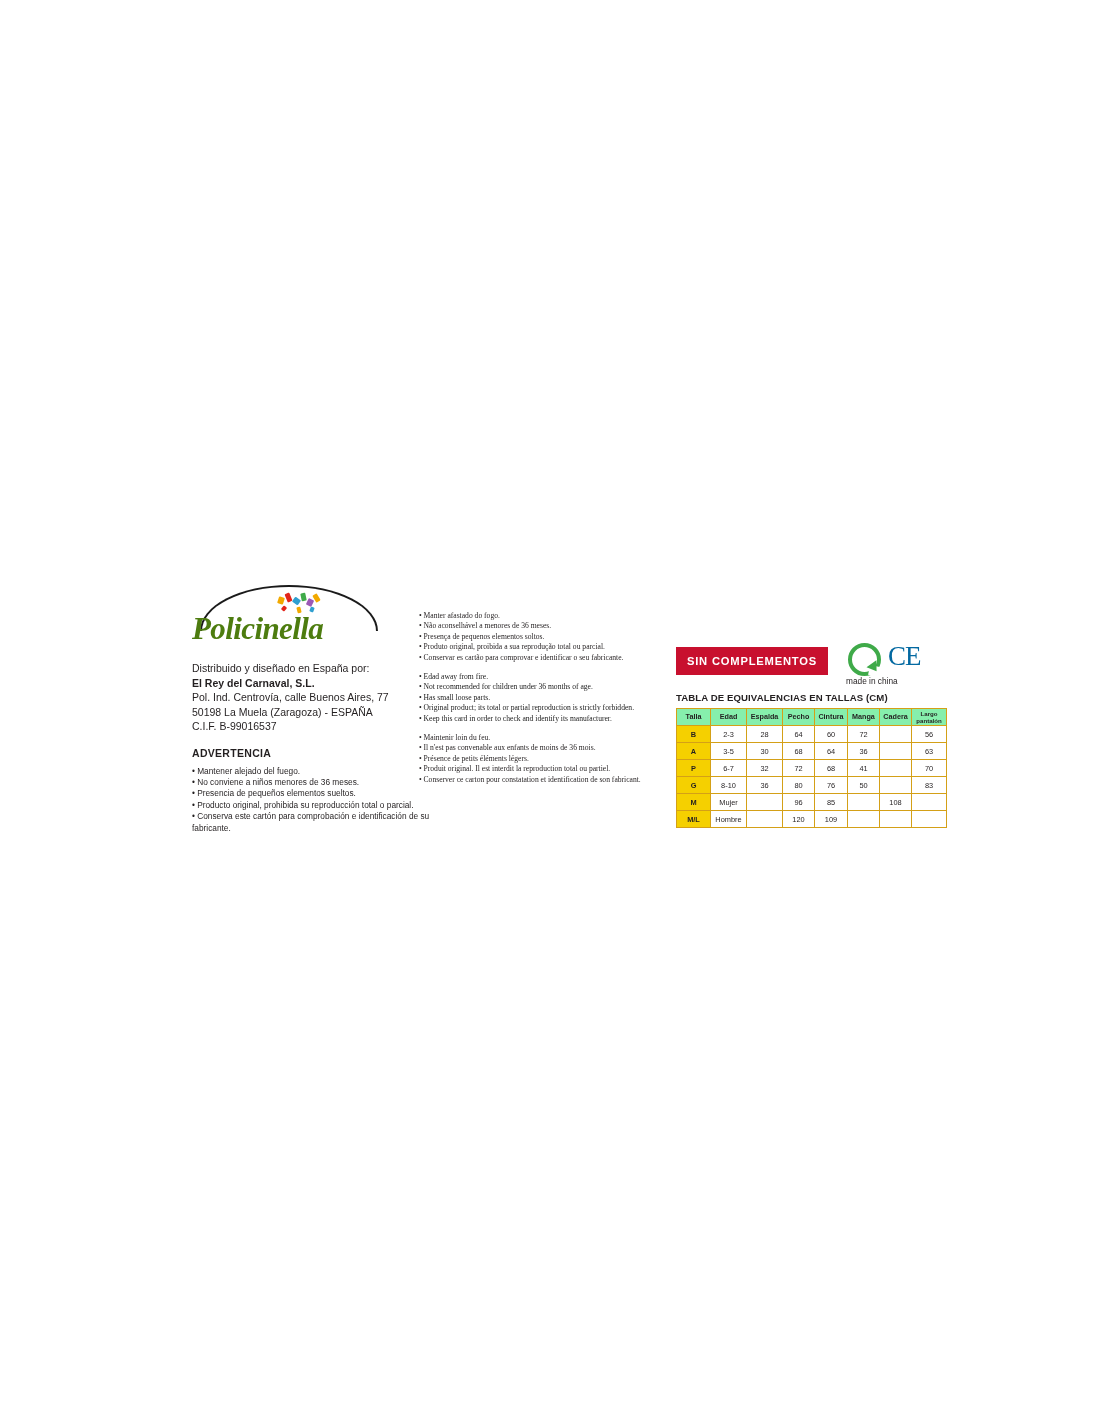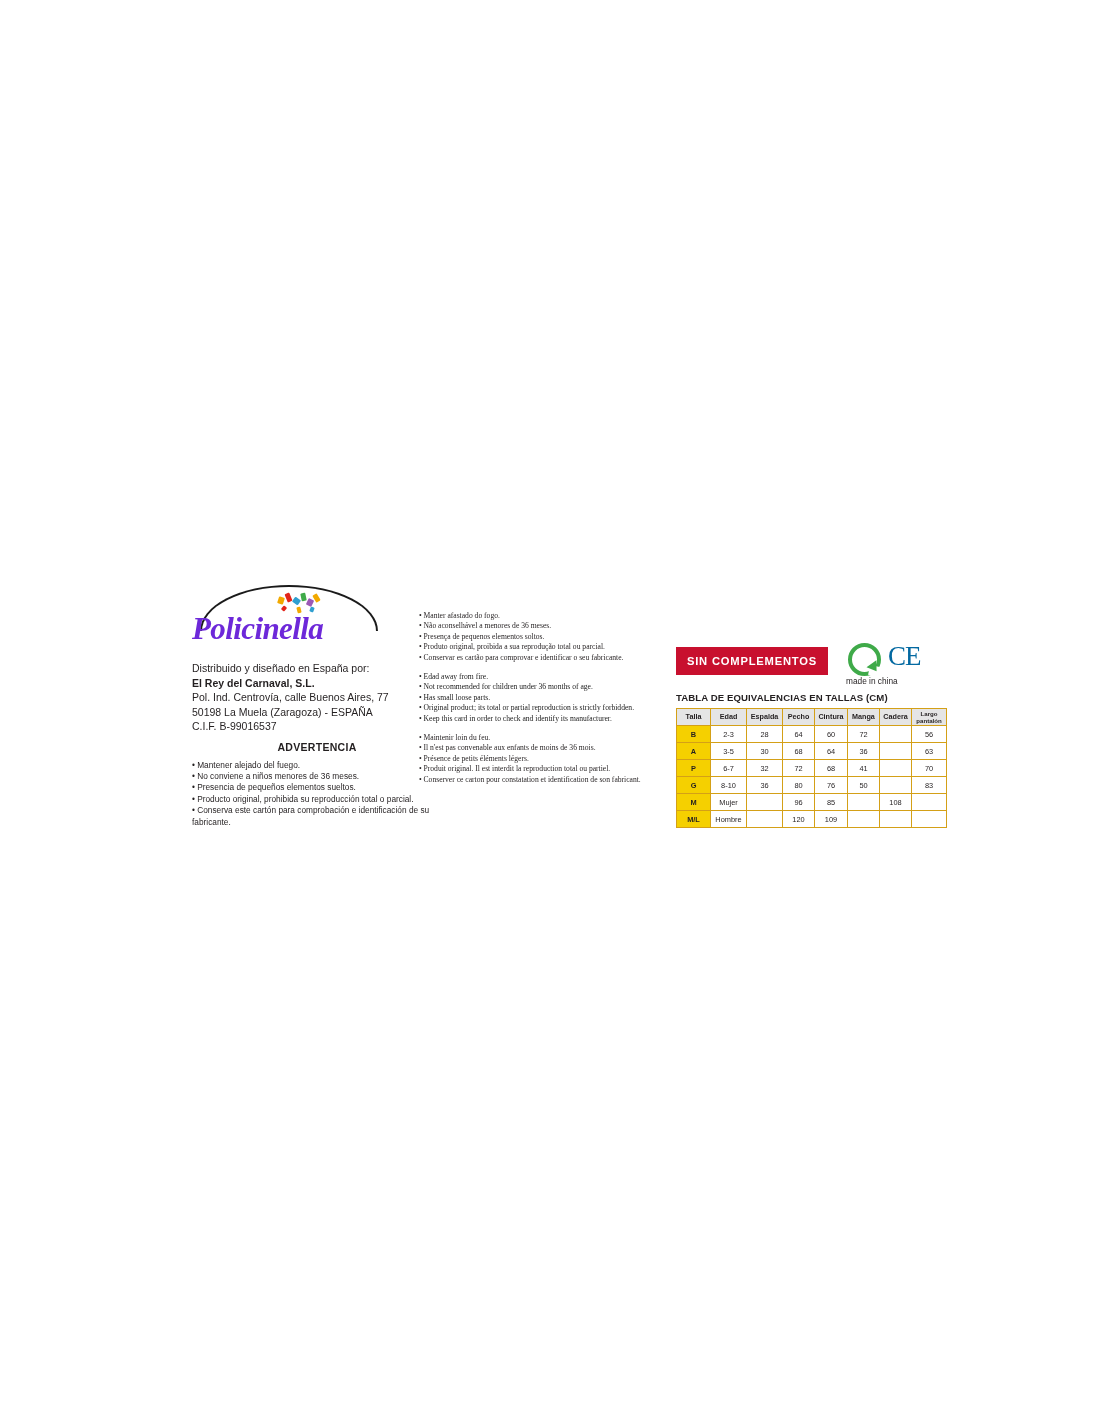--- a/index.html
+++ b/index.html
@@ -48,21 +48,21 @@
   }
   .logo-word {
     position: absolute;
     left: 0px;
     top: 26px;
     font-family: "Liberation Serif", serif;
     font-style: italic;
     font-weight: 700;
     font-size: 31px;
     letter-spacing: -0.6px;
-    color: #6d28d9;
+    color: #4d7c0f;
     white-space: nowrap;
   }
   .logo-conf {
     position: absolute;
     left: 84px;
     top: 8px;
     width: 46px;
     height: 26px;
   }
   .logo-conf span {
@@ -74,25 +74,24 @@
   .dist-text {
     margin-top: 4px;
     font-size: 10.5px;
     line-height: 14.5px;
     color: #231f20;
   }
   .dist-text .bold {
     font-weight: 700;
   }
   .adv-title {
-    margin-top: 7px;
+    margin-top: 13px;
     font-size: 10.5px;
     font-weight: 700;
     letter-spacing: 0.3px;
-    text-align: center;
   }
   .bullets {
     margin-top: 7px;
     font-size: 8.3px;
     line-height: 11.4px;
     color: #231f20;
   }
   .bullets div { white-space: nowrap; }
   .bullets div.wrap { white-space: normal; }
 
@@ -260,21 +259,21 @@
   }
   table.sizes th, table.sizes td {
     border: 1px solid #d4a017;
     font-size: 7.4px;
     text-align: center;
     height: 16px;
     padding: 0 1px;
     color: #231f20;
   }
   table.sizes th {
-    background: #e5e5e5;
+    background: #86efac;
     font-weight: 700;
     font-size: 7.2px;
     line-height: 8px;
   }
   table.sizes th.small2 {
     font-size: 6.1px;
     line-height: 7.2px;
   }
   table.sizes td.talla {
     background: #f5d000;

